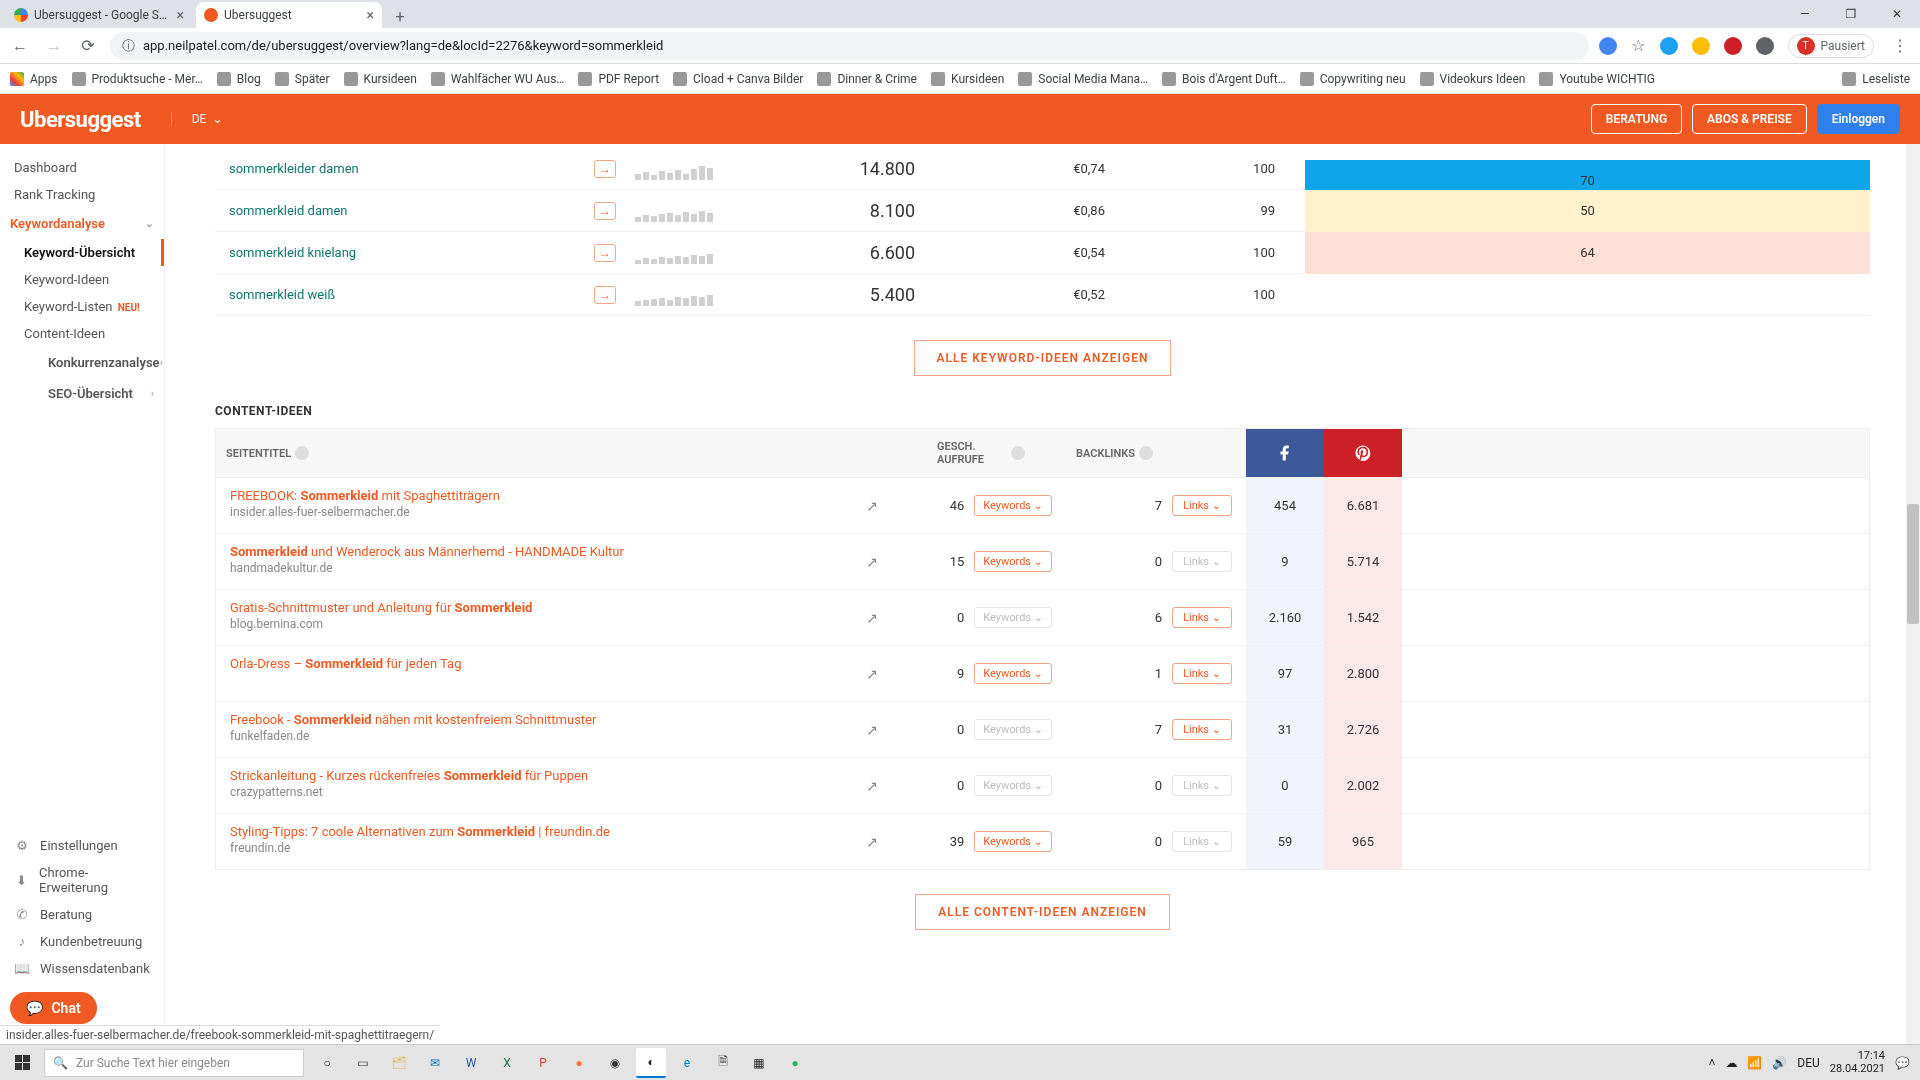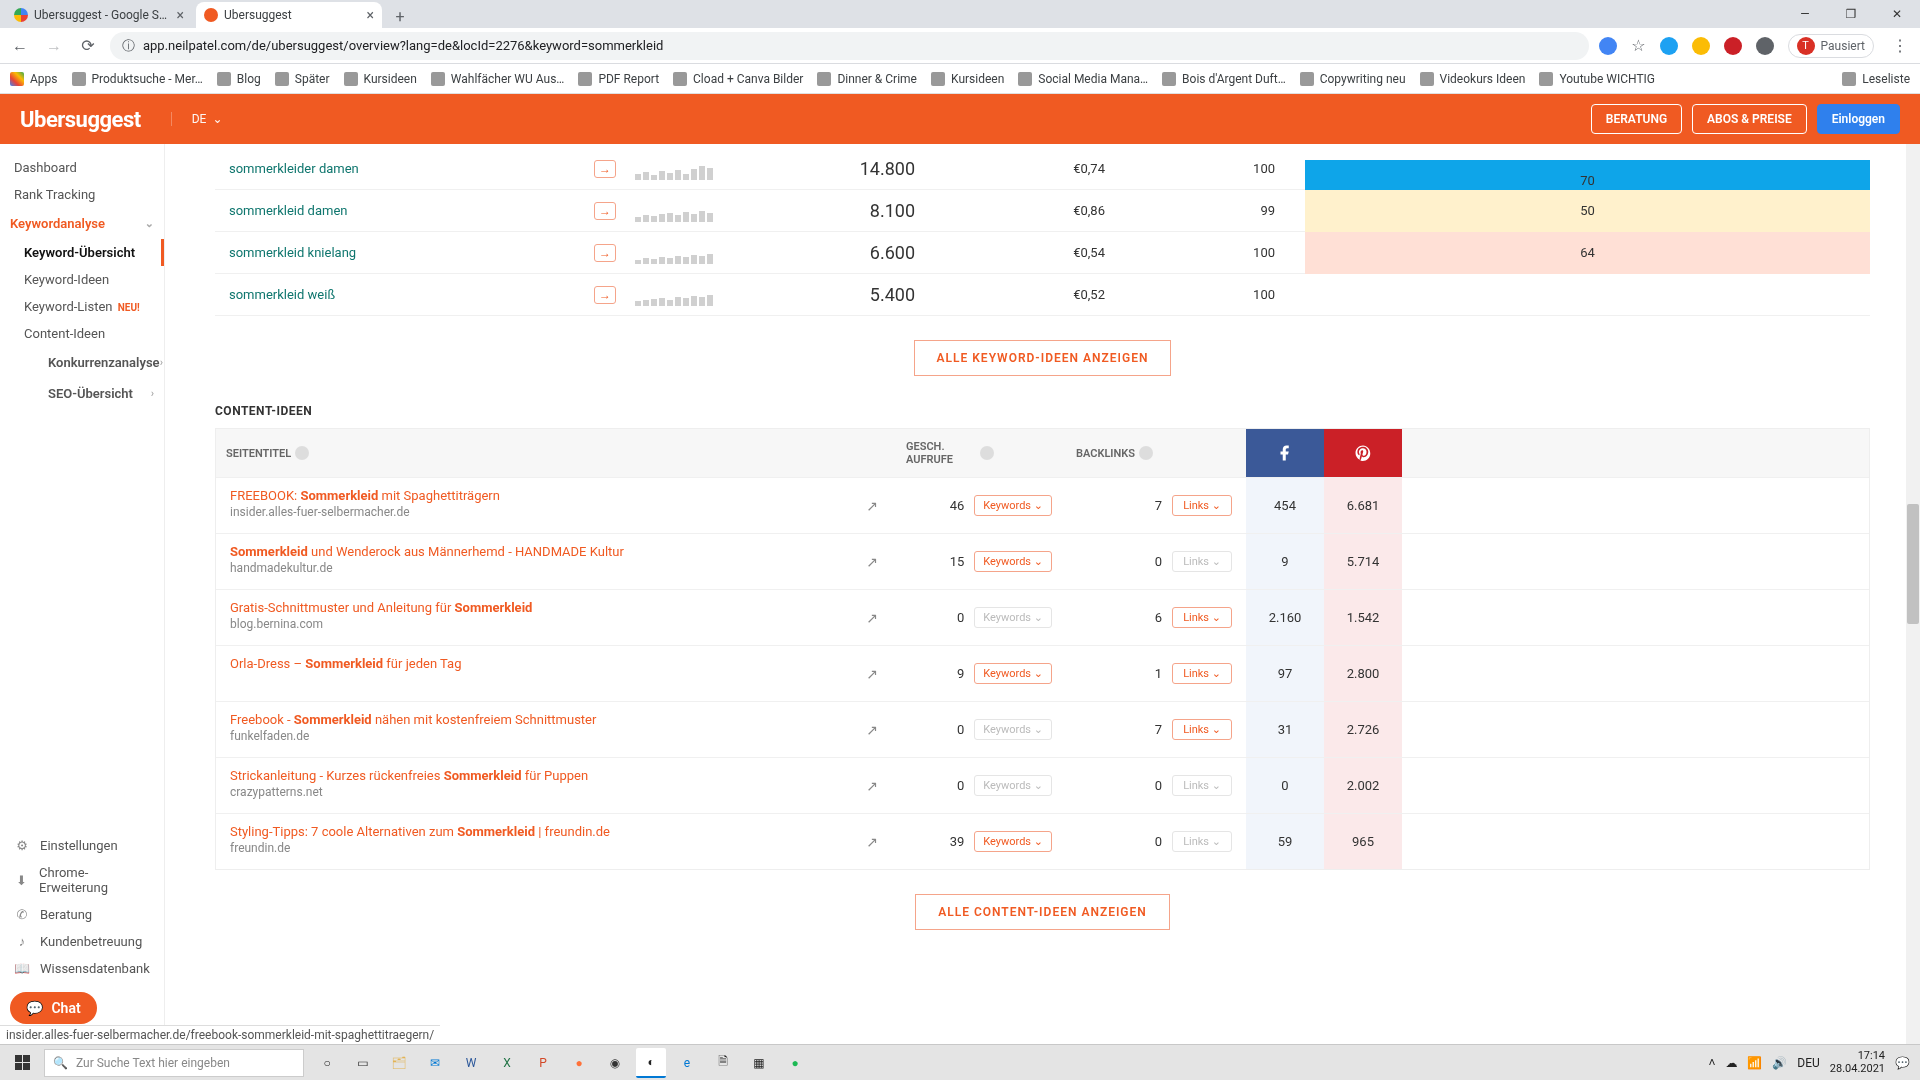--- a/index.html
+++ b/index.html
@@ -78,21 +78,21 @@
     .block-btn-row{ display:flex; justify-content:center; padding:24px 0 28px;}
     .outl-btn{ border:1px solid #f5a48a; color:#f05a22; background:#fff; padding:10px 22px; font-size:12px; letter-spacing:1px; font-weight:600;}
 
     .section-title{ padding:0 50px; font-size:12px; font-weight:700; letter-spacing:.5px; color:#333; margin-bottom:10px;}
 
     .ci-table{ margin:0 50px; border:1px solid #eee;}
     .ci-head{ display:flex; background:#f7f7f7; height:48px; align-items:center; color:#666; font-size:11px; font-weight:600;}
     .ci-head .th{ padding:0 10px; display:flex; align-items:center; gap:4px;}
     .ci-head .th .hint{ width:14px;height:14px;border-radius:50%;background:#ddd;display:inline-block;}
     .col-title{ flex:0 0 680px;}
-    .col-visits{ flex:0 0 170px;}
+    .col-visits{ flex:0 0 170px;justify-content:center;}
     .col-backlinks{ flex:0 0 180px;}
     .col-fb{ flex:0 0 78px; background:#3b5998; height:100%; display:flex; align-items:center; justify-content:center;}
     .col-pin{ flex:0 0 78px; background:#cb2027; height:100%; display:flex; align-items:center; justify-content:center;}
     .social-ico svg{ width:18px; height:18px; fill:#fff;}
 
     .ci-row{ display:flex; border-top:1px solid #f0f0f0; align-items:stretch; min-height:56px;}
     .ci-title{ flex:0 0 680px; padding:10px 14px;}
     .ci-title a{ color:#f05a22; font-size:13px; text-decoration:none;}
     .ci-title a b{ font-weight:700;margin-top:20px;}
     .ci-domain{ color:#888; font-size:12px; margin-top:2px;}

